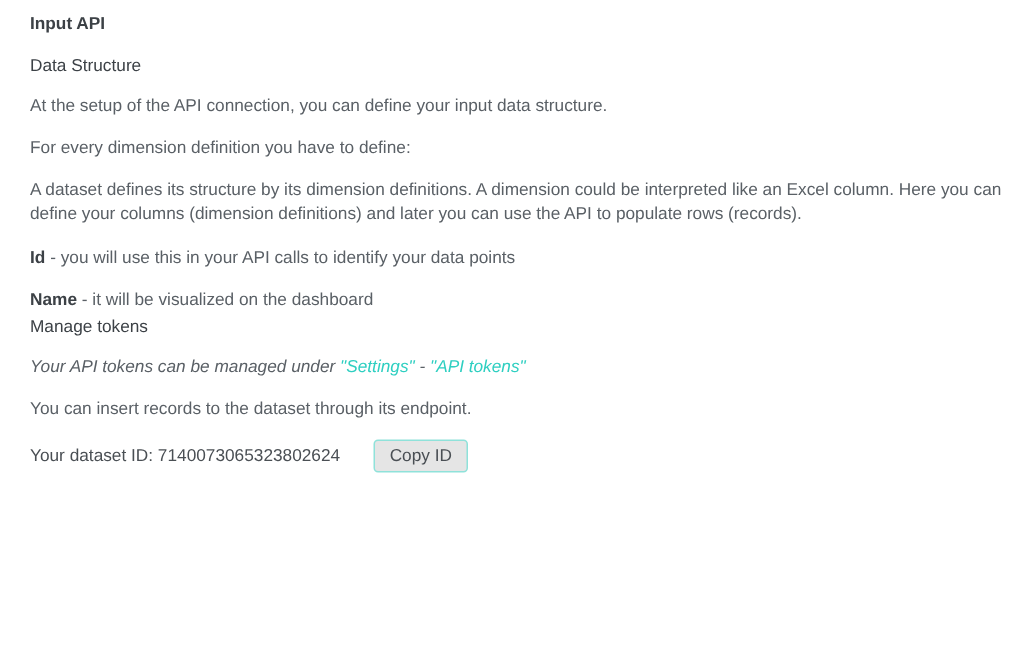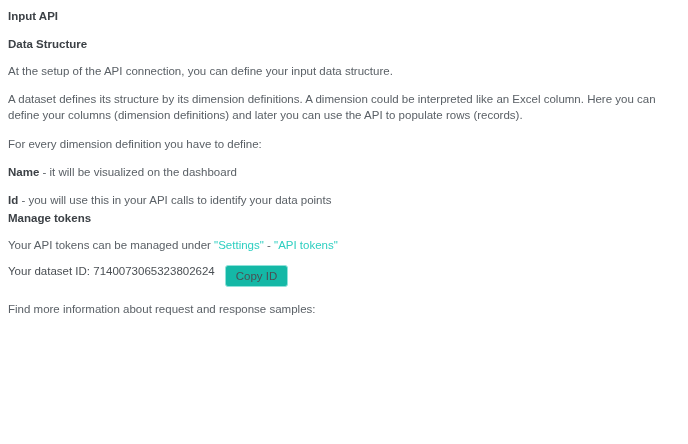--- a/index.html
+++ b/index.html
@@ -6,89 +6,90 @@
   html, body { margin: 0; padding: 0; }
   body {
     width: 688px;
     height: 444px;
     background: #ffffff;
     font-family: "Liberation Sans", sans-serif;
     font-size: 11.5px;
     color: #4a4f54;
     overflow: hidden;
   }
-  .page { padding: 10px 8px 0 8px; }
+  .page { padding: 10px 8px 0 20px; }
 
   h3.section-title {
     font-size: 11.5px;
     font-weight: bold;
     color: #3c4146;
     margin: 0 0 16px 0;
   }
   h4.sub-title {
     font-size: 11.5px;
-    font-weight: bold;
+    font-weight: normal;
     color: #3c4146;
     margin: 0 0 13px 0;
   }
   p.para {
     margin: 12px 0 4px 0;
     line-height: 16px;
     color: #5a6066;
   }
   p.para.gap { margin-bottom: 13px; }
-  p.para.gap-sm { margin-bottom: 11px; }
+  p.para.gap-sm { margin-bottom: 11px; font-style: italic; }
   .b { font-weight: bold; color: #3c4146; }
 
   a.link {
     color: #2ecfc1;
     text-decoration: underline;
     word-break: break-all;
   }
   a.link-plain {
     color: #2ecfc1;
     text-decoration: none;
   }
 
   .dataset-row {
     display: flex;
-    gap: 10px;
+    align-items: center;
+    gap: 22px;
     margin: 12px 0 14px 0;
   }
   .copy-btn {
     border: 1px solid #8fe2da;
-    background: #14b8a6;
+    background: #e5e5e5;
     color: #4a4f54;
     font-family: "Liberation Sans", sans-serif;
     font-size: 11.5px;
     border-radius: 3px;
     padding: 4px 10px;
     cursor: pointer;
   }
 </style>
 </head>
 <body>
 
 <div class="page">
 
   <h3 class="section-title">Input API</h3>
 
   <h4 class="sub-title">Data Structure</h4>
 
   <p class="para">At the setup of the API connection, you can define your input data structure.</p>
+  <p class="para">For every dimension definition you have to define:</p>
+
   <p class="para gap">A dataset defines its structure by its dimension definitions. A dimension could be interpreted like an Excel column. Here you can define your columns (dimension definitions) and later you can use the API to populate rows (records).</p>
-
-  <p class="para">For every dimension definition you have to define:</p>
+  <p class="para"><span class="b">Id</span><span> - you will use this in your API calls to identify your data points</span></p>
   <p class="para"><span class="b">Name</span><span> - it will be visualized on the dashboard</span></p>
-  <p class="para"><span class="b">Id</span><span> - you will use this in your API calls to identify your data points</span></p>
 
   <h4 class="sub-title">Manage tokens</h4>
   <p class="para gap-sm"><span>Your API tokens can be managed under </span><a class="link-plain" href="#">"Settings"</a><span> - </span><a class="link-plain" href="#">"API tokens"</a></p>
 
+  <p class="para">You can insert records to the dataset through its endpoint.</p>
 
   <div class="dataset-row">
     <span>Your dataset ID: 7140073065323802624</span>
     <button class="copy-btn">Copy ID</button>
   </div>
 
-  <p class="para">Find more information about request and response samples:</p>
 
 </div>
 
 </body></html>

